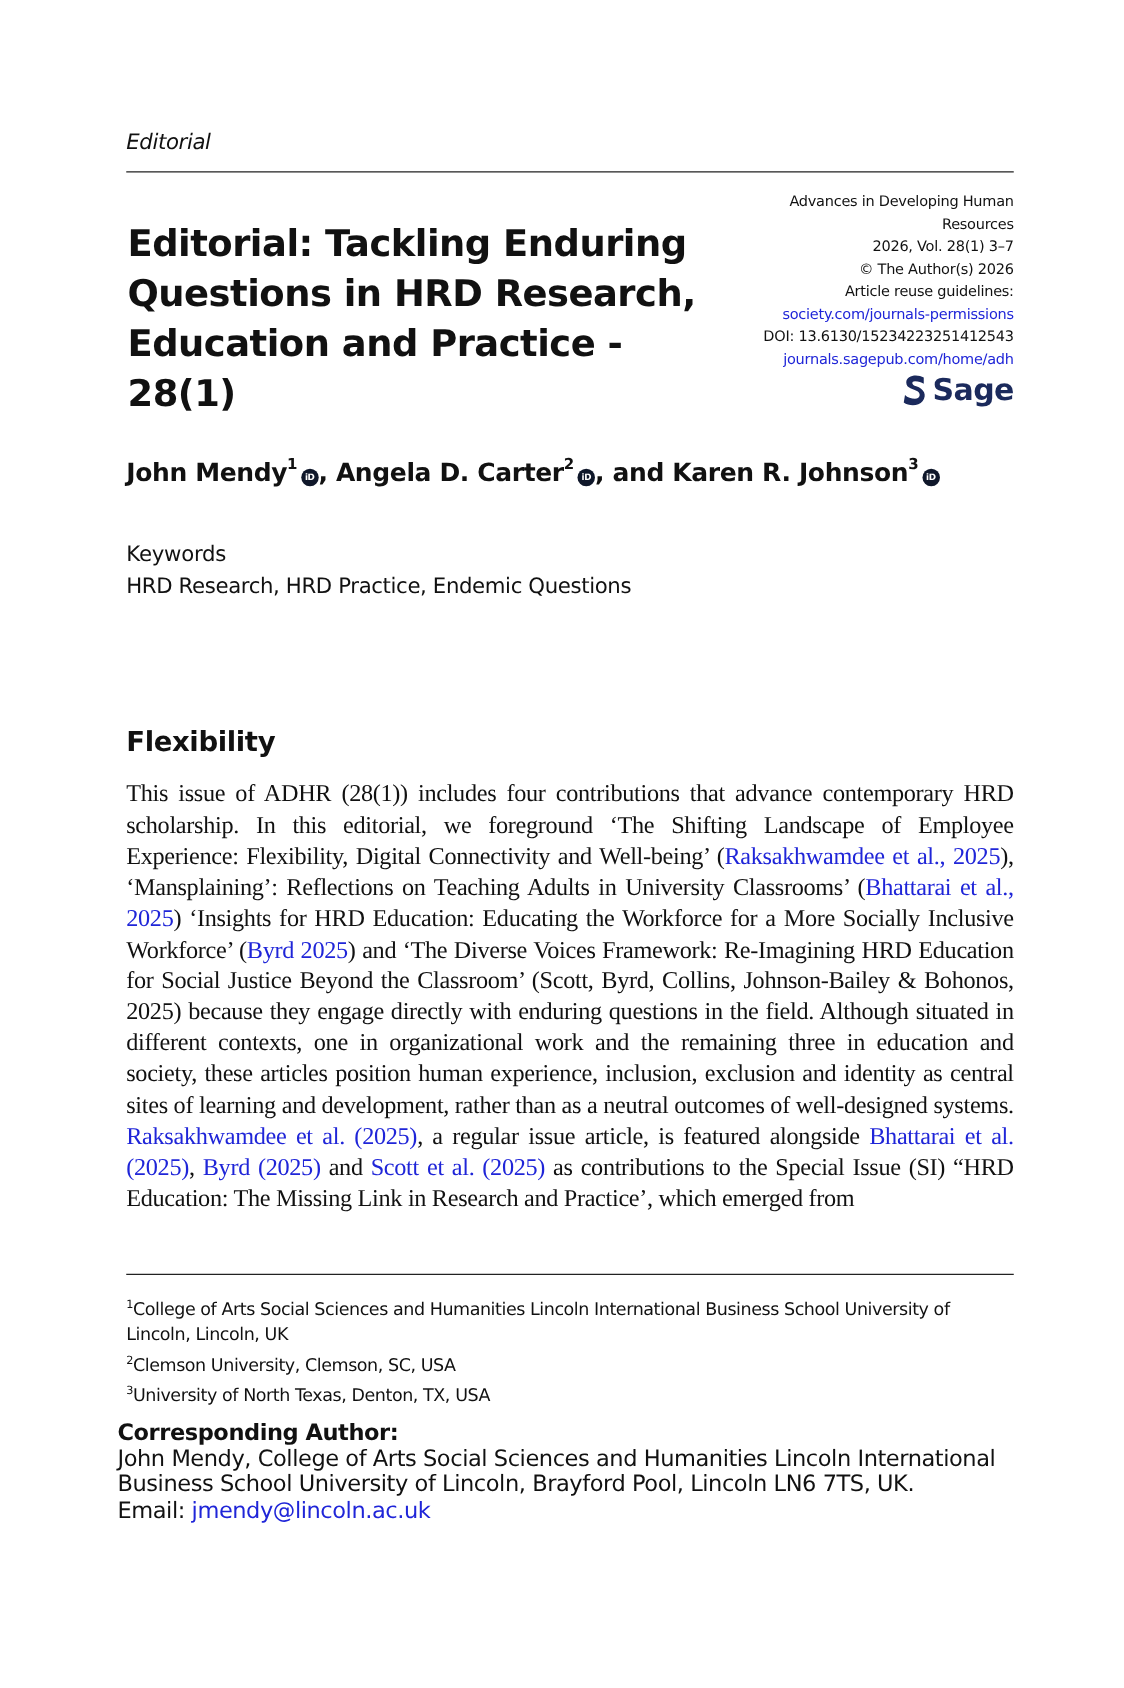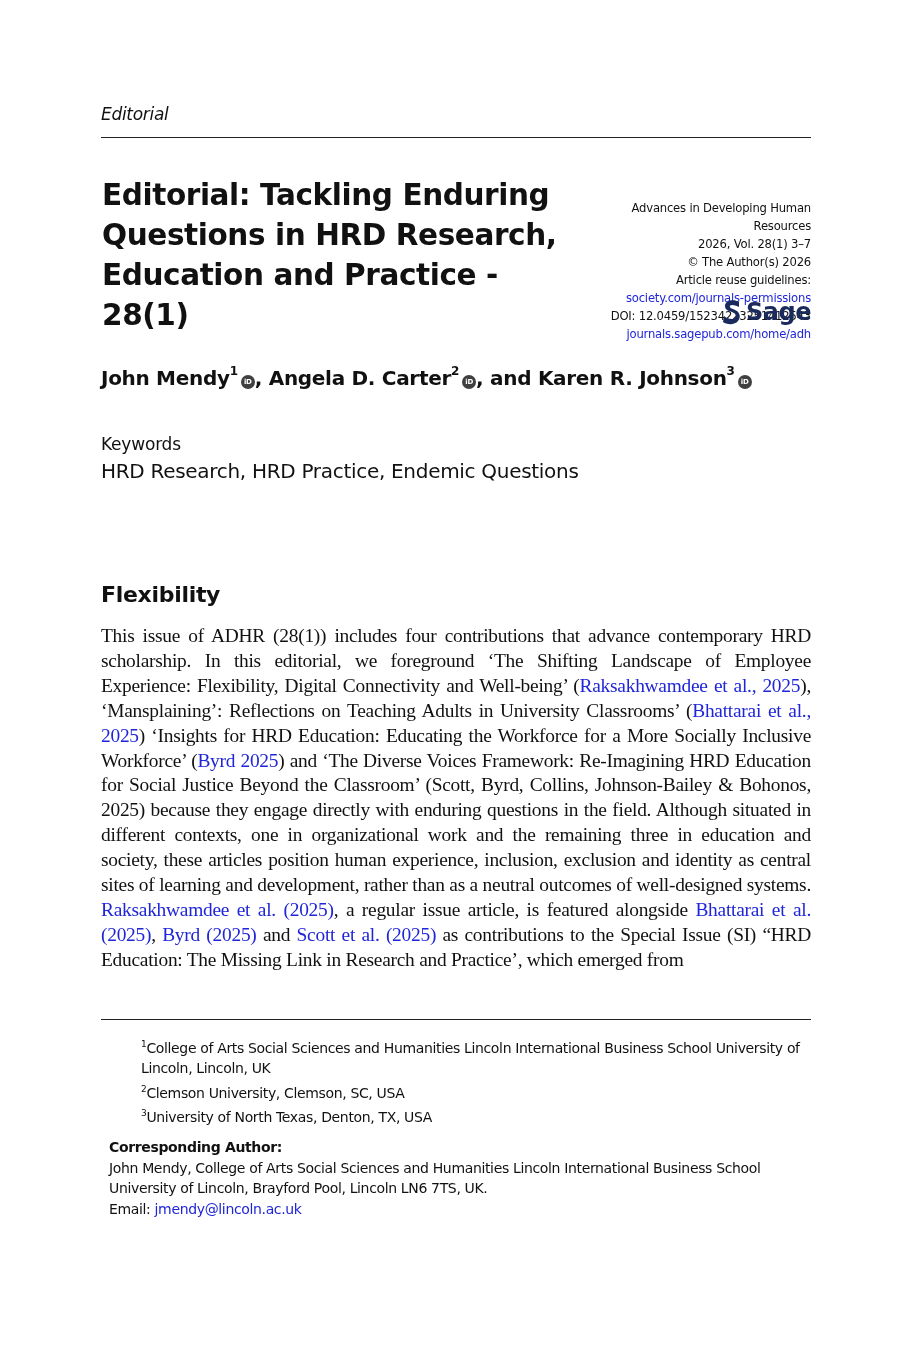--- a/index.html
+++ b/index.html
@@ -6,61 +6,61 @@
   body { width: 899px; height: 1350px; position: relative; overflow: hidden; color: #111; }
   .sans { font-family: "DejaVu Sans", "Liberation Sans", sans-serif; }
   .serif { font-family: "Liberation Serif", "DejaVu Serif", serif; }
   .link { color: #1f25d8; text-decoration: none; }
 
   .running-head { position: absolute; left: 101px; top: 104px; font-size: 17px; font-style: italic; letter-spacing: -0.3px; }
   .head-rule { position: absolute; left: 101px; top: 137px; width: 710px; height: 1px; background: #222; }
 
   .title { position: absolute; left: 101px; top: 174px; width: 470px; margin: 1px; font-size: 29.5px; font-weight: bold; line-height: 40px; letter-spacing: -0.4px; color: #111; }
 
-  .journal-info { position: absolute; right: 88px; top: 152px; width: 240px; text-align: right; font-size: 11.6px; line-height: 18px; letter-spacing: -0.2px; margin-top: 47px; }
+  .journal-info { position: absolute; right: 88px; top: 152px; width: 240px; text-align: right; font-size: 11.6px; line-height: 18px; letter-spacing: -0.2px; }
   .journal-info div { white-space: nowrap; }
 
   .sage-logo { position: absolute; right: 88px; top: 298px; display: flex; align-items: center; gap: 4px; color: #1b2a5c; }
   .sage-logo svg { display: block; }
   .sage-word { font-size: 24px; font-weight: bold; letter-spacing: -0.5px; line-height: 28px; }
 
   .authors { position: absolute; left: 101px; top: 366px; font-size: 20px; font-weight: bold; letter-spacing: -0.3px; white-space: nowrap; }
   .authors sup { font-size: 12px; position: relative; top: -2px; }
-  .orcid { display: inline-block; width: 14px; height: 14px; border-radius: 50%; background: #404040; color: #fff; font-size: 7px; line-height: 14px; text-align: center; font-weight: bold; vertical-align: 1px; margin-left: 3px; letter-spacing: -0.3px; }
+  .orcid { display: inline-block; width: 14px; height: 14px; border-radius: 50%; background: #0f172a; color: #fff; font-size: 7px; line-height: 14px; text-align: center; font-weight: bold; vertical-align: 1px; margin-left: 3px; letter-spacing: -0.3px; }
 
   .kw-label { position: absolute; left: 101px; top: 434px; font-size: 17px; font-weight: normal; letter-spacing: -0.2px; }
-  .kw-list { position: absolute; left: 101px; top: 459px; font-size: 20px; letter-spacing: -0.3px; }
+  .kw-list { position: absolute; left: 101px; top: 459px; font-size: 17px; letter-spacing: -0.3px; }
 
   .section-heading { position: absolute; left: 101px; top: 582px; margin: 0; font-size: 22px; font-weight: bold; letter-spacing: -0.3px; }
 
   .body-text { position: absolute; left: 101px; top: 624px; width: 710px; margin: 0; font-size: 19.4px; line-height: 24.9px; text-align: justify; hyphens: manual; letter-spacing: -0.25px; }
 
   .foot-rule { position: absolute; left: 101px; top: 1019px; width: 710px; height: 1px; background: #222; }
-  .footnotes { position: absolute; left: 101px; top: 1034px; width: 712px; font-size: 14px; line-height: 20.5px; letter-spacing: -0.35px; margin-left: 40px; }
+  .footnotes { position: absolute; left: 101px; top: 1034px; width: 712px; font-size: 14px; line-height: 20.5px; letter-spacing: -0.35px; }
   .footnotes sup { font-size: 9px; }
 
-  .corresponding { position: absolute; left: 109px; top: 1137px; width: 712px; font-size: 14px; line-height: 20.5px; letter-spacing: -0.35px; }
+  .corresponding { position: absolute; left: 94px; top: 1137px; width: 712px; font-size: 18px; line-height: 20.5px; letter-spacing: -0.35px; }
   .corresponding .label { font-weight: bold; }
 </style>
 </head>
 <body>
 
 <div class="running-head sans">Editorial</div>
 <div class="head-rule"></div>
 
 <h1 class="title sans">Editorial: Tackling Enduring Questions in HRD Research, Education and Practice - 28(1)</h1>
 
 <div class="journal-info sans">
   <div>Advances in Developing Human</div>
   <div>Resources</div>
   <div>2026, Vol. 28(1) 3–7</div>
   <div>© The Author(s) 2026</div>
   <div>Article reuse guidelines:</div>
   <div><a class="link">society.com/journals-permissions</a></div>
-  <div>DOI: 12.0459/15234223251412543</div>
+  <div>DOI: 13.6130/15234223251412543</div>
   <div><a class="link">journals.sagepub.com/home/adh</a></div>
 </div>
 
 <div class="sage-logo sans">
   <svg width="20" height="26" viewBox="0 0 20 26">
     <path d="M17 3 C12 0 3 1 3 7 C3 12 9 12 12 14 C15 16 14 20 10 20 C7 20 4 19 2 17 L1 23 C5 26 13 26 16 22 C20 17 17 12 11 10 C7 9 7 6 10 6 C13 6 15 7 17 8 Z" fill="#1b2a5c"></path>
   </svg>
   <span class="sage-word">Sage</span>
 </div>
 

